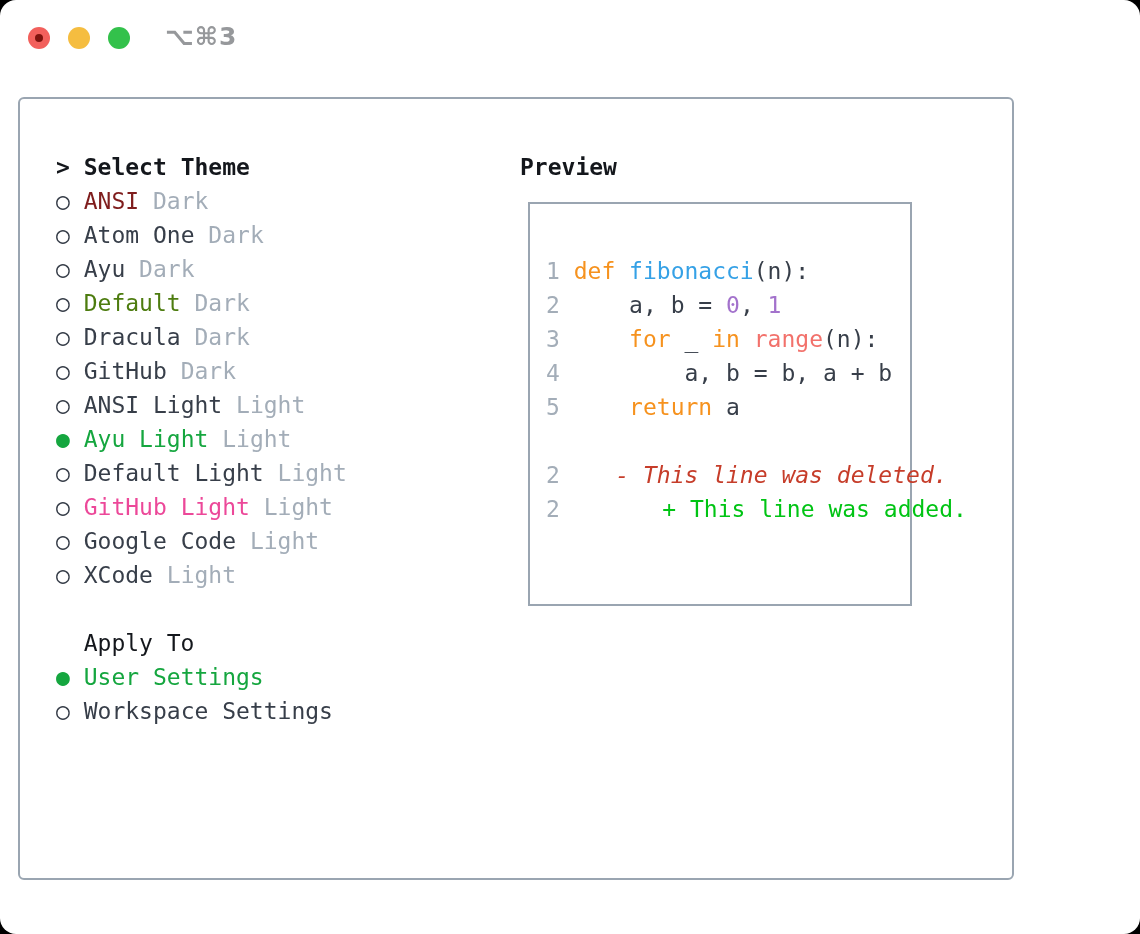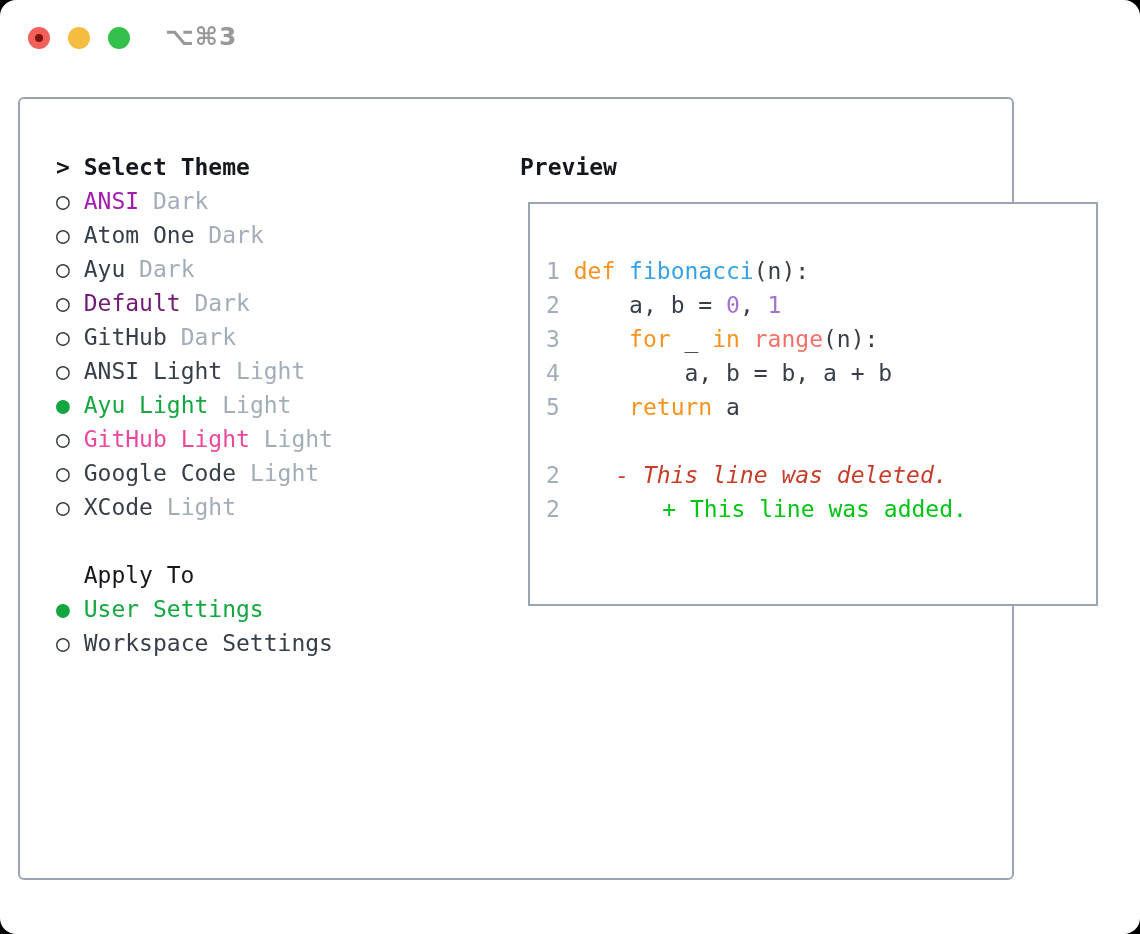--- a/index.html
+++ b/index.html
@@ -11,47 +11,49 @@
   .tl-green{left:108px;background:#33c14b}
   .tl-dot{position:absolute;left:7px;top:7px;width:8px;height:8px;border-radius:50%;background:#7e130e}
   .shortcut{position:absolute;left:165px;top:22px;font:600 25px "DejaVu Sans",sans-serif;color:#96989b;letter-spacing:1px}
   
   .main-box{position:absolute;left:18px;top:97px;width:996px;height:783px;border:2px solid #9aa5b1;border-radius:6px;box-sizing:border-box;background:#fff}
   .mono{font-family:"DejaVu Sans Mono","DejaVu Sans",monospace;font-size:23px}
   .row{white-space:pre;height:34px;line-height:34px}
   .left-col{position:absolute;left:36px;top:51px}
   
   .preview-label{position:absolute;left:500px;top:51px;height:34px;line-height:34px;font-weight:bold;color:#14171c}
-  .preview-box{position:absolute;left:508px;top:103px;width:570px;height:404px;border:2px solid #9aa5b1;box-sizing:border-box;background:#fff}
+  .preview-box{position:absolute;left:508px;top:103px;width:384px;height:404px;border:2px solid #9aa5b1;box-sizing:border-box;background:#fff}
   .preview-code{position:absolute;left:16px;top:50px}
 </style>
 </head>
 <body>
 
 <div class="window">
 
   <div>
     <span class="tl tl-red">
         <span class="tl-dot"></span>
       </span>
     <span class="tl tl-yellow"></span>
     <span class="tl tl-green"></span>
     <span class="shortcut">⌥⌘3</span>
   </div>
 
   <div class="main-box mono">
     <div class="left-col" id="left-col">
         <div class="row"><span style="color: rgb(20, 23, 28); font-weight: bold;">&gt; </span><span style="color: rgb(20, 23, 28); font-weight: bold;">Select Theme</span></div>
-        <div class="row"><span style="color: rgb(55, 62, 73);">○</span><span style="color: #a21caf;"> ANSI </span><span style="color: rgb(163, 173, 184);">Dark</span></div>
+        <div class="row"><span style="color: rgb(55, 62, 73);">○</span><span style="color: #7f1d1d;"> ANSI </span><span style="color: rgb(163, 173, 184);">Dark</span></div>
         <div class="row"><span style="color: rgb(55, 62, 73);">○</span><span style="color: rgb(55, 62, 73); margin-top: 21px;"> Atom One </span><span style="color: rgb(163, 173, 184);">Dark</span></div>
         <div class="row"><span style="color: rgb(55, 62, 73);">○</span><span style="color: rgb(55, 62, 73);"> Ayu </span><span style="color: rgb(163, 173, 184);">Dark</span></div>
-        <div class="row"><span style="color: rgb(55, 62, 73);">○</span><span style="color: #701a75;"> Default </span><span style="color: rgb(163, 173, 184);">Dark</span></div>
+        <div class="row"><span style="color: rgb(55, 62, 73);">○</span><span style="color: #4d7c0f;"> Default </span><span style="color: rgb(163, 173, 184);">Dark</span></div>
+        <div class="row"><span style="color: rgb(55, 62, 73);">○</span><span style="color: rgb(55, 62, 73);"> Dracula </span><span style="color: rgb(163, 173, 184);">Dark</span></div>
         <div class="row"><span style="color: rgb(55, 62, 73);">○</span><span style="color: rgb(55, 62, 73);"> GitHub </span><span style="color: rgb(163, 173, 184);">Dark</span></div>
         <div class="row"><span style="color: rgb(55, 62, 73);">○</span><span style="color: rgb(55, 62, 73);"> ANSI Light </span><span style="color: rgb(163, 173, 184);">Light</span></div>
         <div class="row"><span style="color: rgb(21, 166, 63);">●</span><span style="color: rgb(21, 166, 63);"> Ayu Light </span><span style="color: rgb(163, 173, 184);">Light</span></div>
+        <div class="row"><span style="color: rgb(55, 62, 73);">○</span><span style="color: rgb(55, 62, 73);"> Default Light </span><span style="color: rgb(163, 173, 184);">Light</span></div>
         <div class="row"><span style="color: rgb(55, 62, 73);">○</span><span style="color: #ec4899; margin-top: 40px;"> GitHub Light </span><span style="color: rgb(163, 173, 184);">Light</span></div>
         <div class="row"><span style="color: rgb(55, 62, 73);">○</span><span style="color: rgb(55, 62, 73);"> Google Code </span><span style="color: rgb(163, 173, 184);">Light</span></div>
         <div class="row"><span style="color: rgb(55, 62, 73);">○</span><span style="color: rgb(55, 62, 73);"> XCode </span><span style="color: rgb(163, 173, 184);">Light</span></div>
         <div class="row"></div>
         <div class="row"><span style="color: rgb(20, 23, 28);">  Apply To</span></div>
         <div class="row"><span style="color: rgb(21, 166, 63);">●</span><span style="color: rgb(21, 166, 63);"> User Settings</span></div>
         <div class="row"><span style="color: rgb(55, 62, 73);">○</span><span style="color: rgb(55, 62, 73);"> Workspace Settings</span></div>
         <div class="row"></div>
       </div>
     <div class="preview-label">Preview</div>

